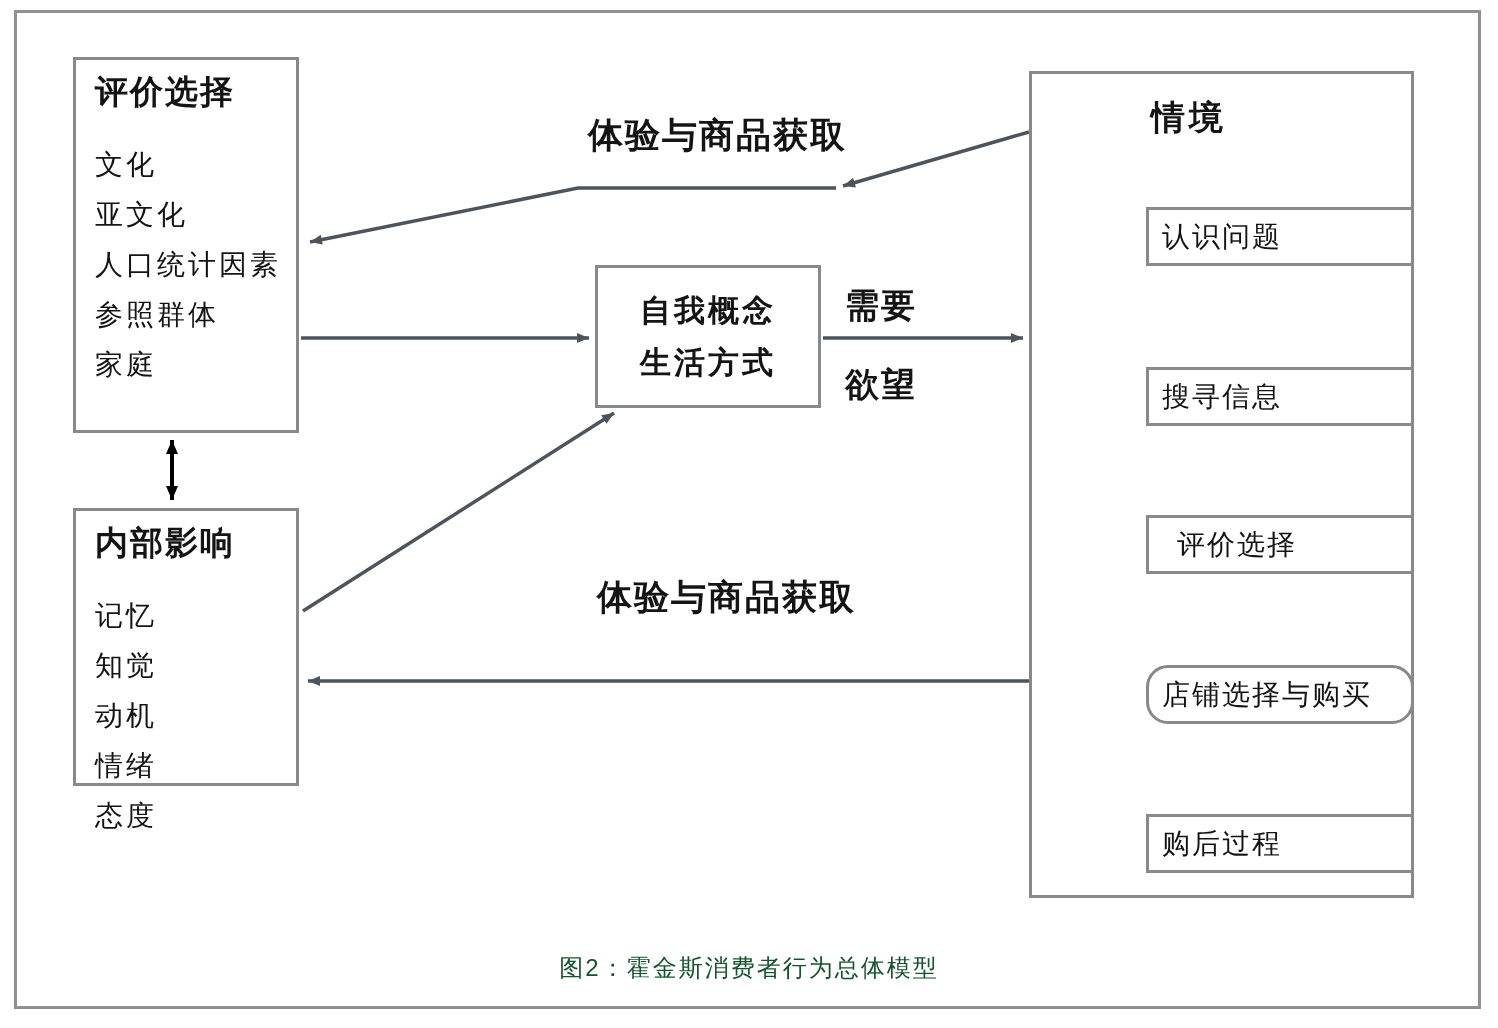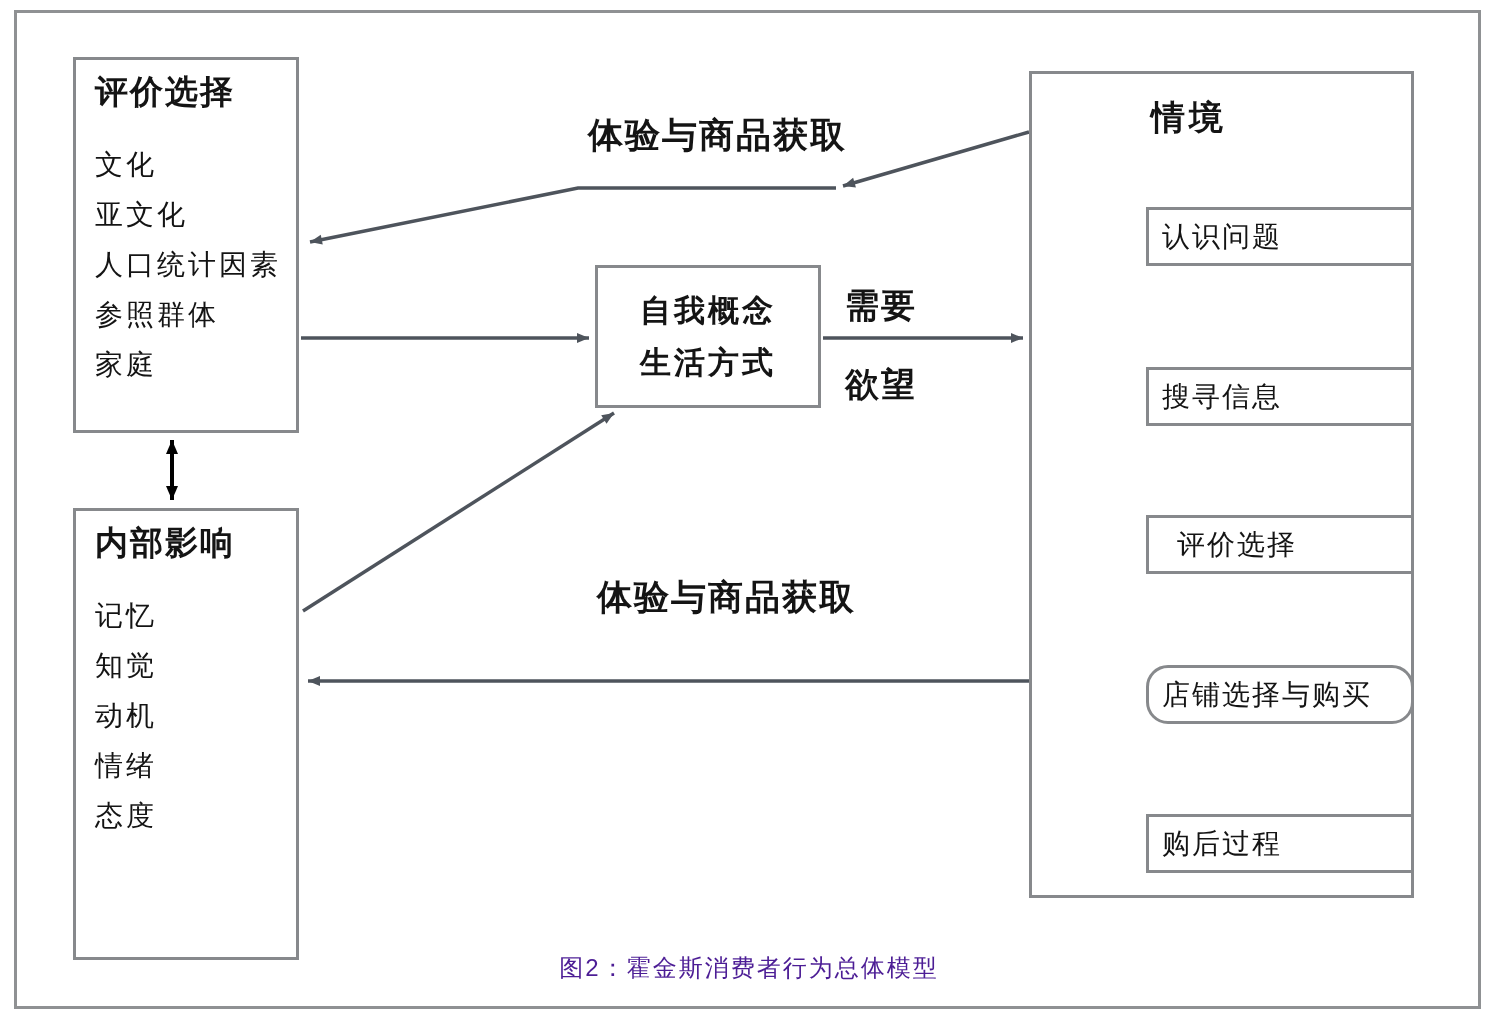--- a/index.html
+++ b/index.html
@@ -4,33 +4,33 @@
 <style>
   html,body{margin:0;padding:0;background:#ffffff;}
   body{font-family:"Liberation Sans","DejaVu Sans",sans-serif;color:#141414;}
   #canvas{position:relative;width:1498px;height:1028px;background:#ffffff;overflow:hidden;}
   .frame{position:absolute;left:14px;top:10px;width:1467px;height:999px;border:3px solid #8f9193;box-sizing:border-box;}
   .box{position:absolute;border:3px solid #87898c;box-sizing:border-box;background:#ffffff;}
   .box-title{font-weight:bold;font-size:33px;letter-spacing:2px;line-height:1.2;}
   .list{list-style:none;margin:0;padding:0;}
   .list li{font-size:28px;letter-spacing:3px;height:50px;line-height:50px;white-space:nowrap;}
   #external-box{left:73px;top:57px;width:226px;height:376px;padding:12px 0 0 19px;}
-  #internal-box{left:73px;top:508px;width:226px;height:452px;padding:12px 4px 0 19px;}
+  #internal-box{left:73px;top:508px;width:226px;height:278px;padding:12px 4px 0 19px;}
   #external-box .list,#internal-box .list{margin-top:28px;}
   #self-box{left:595px;top:265px;width:226px;height:143px;display:flex;flex-direction:column;align-items:center;justify-content:center;}
   .self-line{font-weight:bold;font-size:31px;letter-spacing:3px;line-height:52px;}
   #situation-box{left:1029px;top:57px;width:385px;height:827px;margin-top:14px;}
   #situation-title{position:absolute;left:119px;top:21px;font-weight:bold;font-size:34px;letter-spacing:4px;}
   .stage{position:absolute;left:114px;width:268px;height:59px;border:3px solid #87898c;box-sizing:border-box;background:#ffffff;display:flex;align-items:center;padding-left:13px;font-size:28px;letter-spacing:2px;white-space:nowrap;}
   .flow-label{position:absolute;font-weight:bold;font-size:35px;letter-spacing:2px;white-space:nowrap;}
   #label-top-flow{left:588px;top:112px;}
   #label-bottom-flow{left:597px;top:574px;}
   #label-need{left:845px;top:283px;font-size:34px;}
   #label-desire{left:845px;top:362px;font-size:34px;}
-  #caption{position:absolute;left:0;top:952px;width:100%;text-align:center;font-size:24px;letter-spacing:2px;color:#4c1d95;}
+  #caption{position:absolute;left:0;top:952px;width:100%;text-align:center;font-size:24px;letter-spacing:2px;color:#14532d;}
   svg.connectors{position:absolute;left:0;top:0;pointer-events:none;}
 </style>
 </head>
 <body>
 
 <div id="canvas">
 
   <div class="frame"></div>
 
   <svg class="connectors" width="1498" height="1028" viewBox="0 0 1498 1028">

